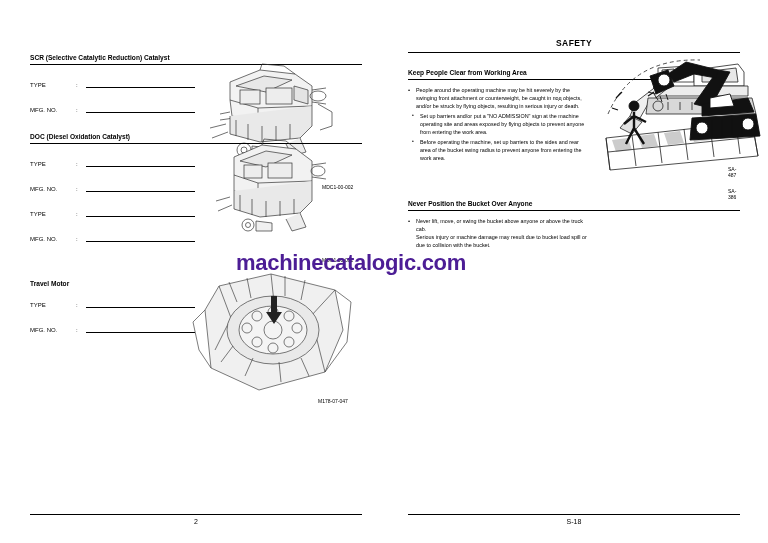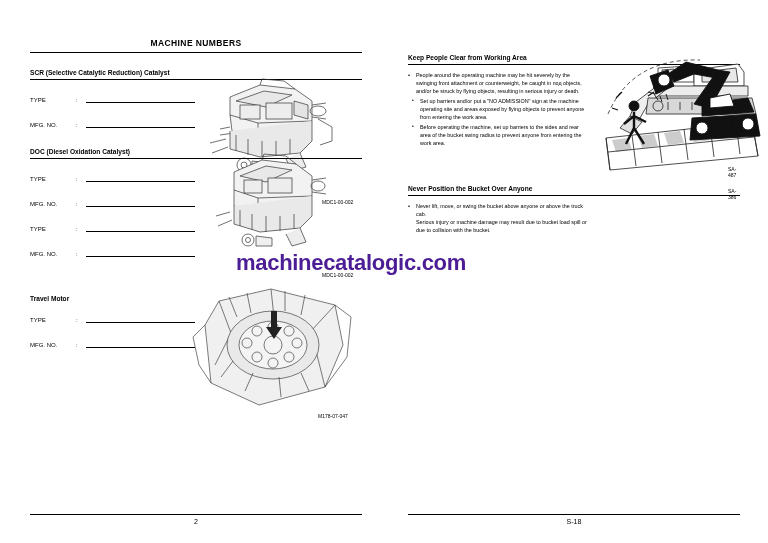--- a/index.html
+++ b/index.html
@@ -163,21 +163,20 @@
   }
   svg { display: block; }
 </style>
 </head>
 <body>
 
 <div class="spread">
 
   <div class="page left">
     <div class="page-inner">
-      <div class="page-header">MACHINE NUMBERS</div>
 
       <div class="section" style="margin-top:16px;">
         <div class="section-title">SCR (Selective Catalytic Reduction) Catalyst</div>
         <div class="rule-under-title"></div>
         <div class="fields">
           <div class="field-row">
             <span class="field-label">TYPE</span>
             <span class="field-colon">:</span>
             <span class="field-line"></span>
           </div>
@@ -310,20 +309,21 @@
         </div>
         <div class="fig-code" style="left:288px; top:118px;">M178-07-047</div>
       </div>
 
     </div>
     <div class="page-footer">2</div>
   </div>
 
   <div class="page right">
     <div class="page-inner">
+      <div class="page-header">SAFETY</div>
 
       <div class="safety-block" style="margin-top:16px;">
         <div class="safety-title">Keep People Clear from Working Area</div>
         <div class="safety-rule"></div>
         <div class="bullets">
           <div class="bullet">People around the operating machine may be hit severely by the swinging front attachment or counterweight, be caught in под objects, and/or be struck by flying objects, resulting in serious injury or death.</div>
           <div class="sub">Set up barriers and/or put a "NO ADMISSION" sign at the machine operating site and areas exposed by flying objects to prevent anyone from entering the work area.</div>
           <div class="sub">Before operating the machine, set up barriers to the sides and rear area of the bucket swing radius to prevent anyone from entering the work area.</div>
         </div>
 

